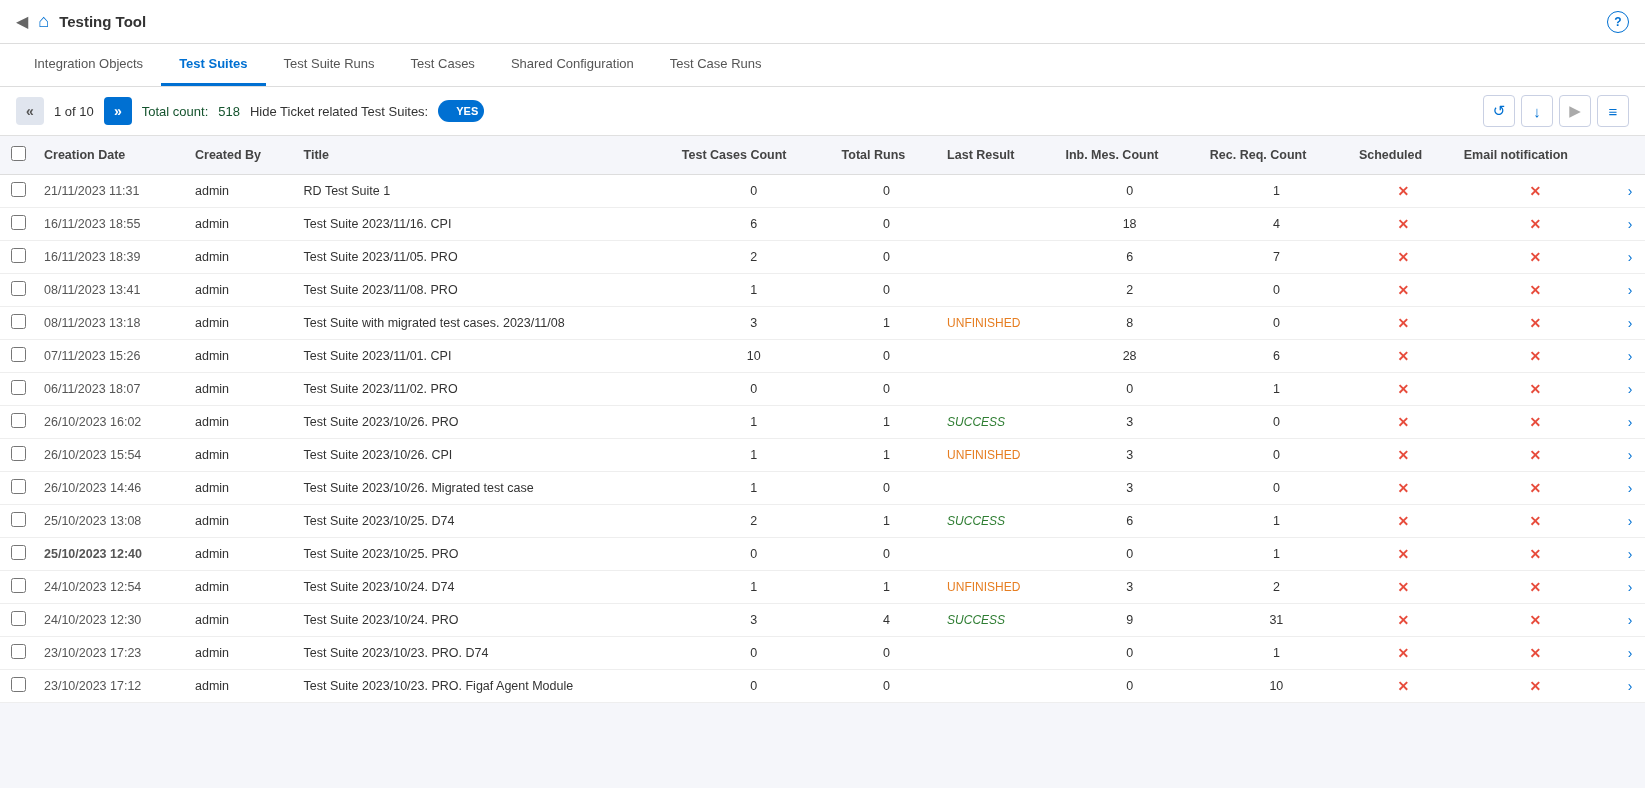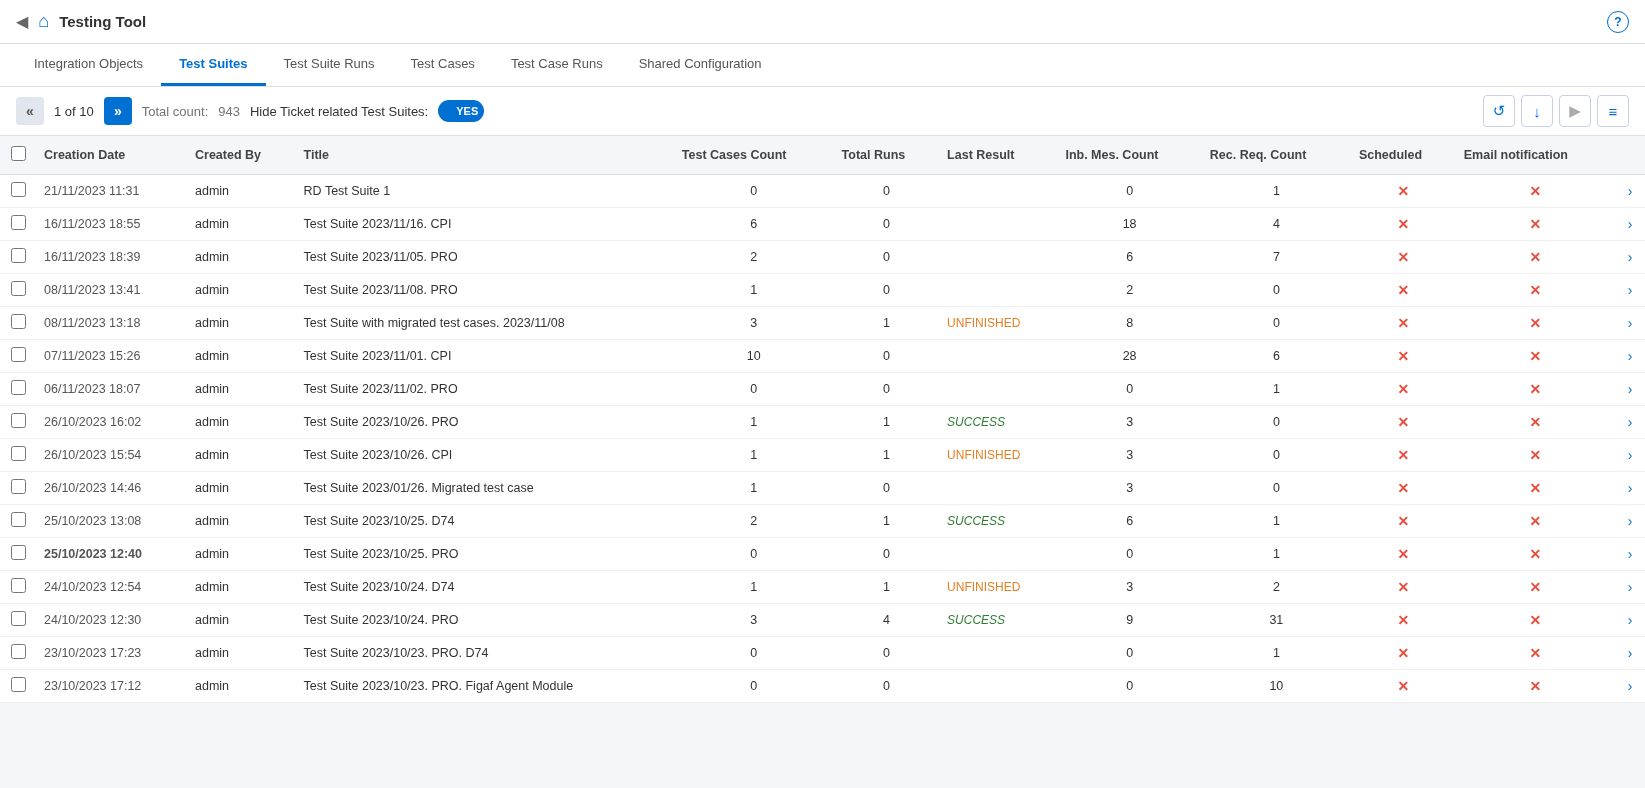--- a/index.html
+++ b/index.html
@@ -31,21 +31,21 @@
     .toolbar-right { display: flex; align-items: center; gap: 6px; }
 
     .btn-nav {
       background: #0070d2; color: #fff; border: none; border-radius: 4px;
       width: 28px; height: 28px; cursor: pointer; font-size: 14px; font-weight: bold;
       display: flex; align-items: center; justify-content: center;
     }
     .btn-nav.prev { background: #e0e5ee; color: #555; }
 
     .page-info { font-size: 13px; color: #333; }
-    .total-count { font-size: 13px; color: #737373; font-weight: 500; }
+    .total-count { font-size: 13px; color: #14532d; font-weight: 500; }
 
     .hide-ticket-label { font-size: 13px; color: #333; }
     .toggle-switch {
       display: inline-flex; align-items: center; background: #0070d2;
       border-radius: 12px; padding: 2px 6px; color: #fff; font-size: 11px;
       font-weight: bold; cursor: pointer; width: 46px; height: 22px;
       justify-content: flex-end;
     }
 
     .btn-icon {
@@ -88,33 +88,33 @@
     <span class="app-header-title">Testing Tool</span>
   </div>
   <span class="help-icon" style="border:1px solid #0070d2; border-radius:50%; width:22px; height:22px; display:inline-flex; align-items:center; justify-content:center; font-size:12px; font-weight:bold;">?</span>
 </div>
 
 <div class="nav-tabs">
 <div class="nav-tab">Integration Objects</div>
     <div class="nav-tab active">Test Suites</div>
     <div class="nav-tab">Test Suite Runs</div>
     <div class="nav-tab">Test Cases</div>
+    <div class="nav-tab">Shared Configuration</div>
     <div class="nav-tab">Test Case Runs</div>
-    <div class="nav-tab">Shared Configuration</div>
   </div>
 
 <div class="toolbar">
   <div class="toolbar-left">
     <button class="btn-nav prev">«</button>
     <span class="page-info">
       <span>1</span> of <span>10</span>
     </span>
     <button class="btn-nav">»</button>
     <span class="total-count">Total count:</span>
-    <span class="total-count">943</span>
+    <span class="total-count">518</span>
     <span class="hide-ticket-label">Hide Ticket related Test Suites:</span>
     <span class="toggle-switch">YES</span>
   </div>
   <div class="toolbar-right">
     <button class="btn-icon">↺</button>
     <button class="btn-icon">↓</button>
     <button class="btn-icon" style="color:#aaa;">▶</button>
     <button class="btn-icon">≡</button>
   </div>
 </div>
@@ -283,21 +283,21 @@
     <td style="text-align:center;"><span class="x-icon">✕</span></td>
     <td style="text-align:center;"><span class="x-icon">✕</span></td>
     <td style="text-align:center;"><span class="chevron-right">›</span></td>
   </tr>
         <tr>
     <td class="checkbox-cell">
       <input type="checkbox" style="">
     </td>
     <td style="white-space:nowrap; color:#555;">26/10/2023 14:46</td>
     <td>admin</td>
-    <td>Test Suite 2023/01/26. Migrated test case</td>
+    <td>Test Suite 2023/10/26. Migrated test case</td>
     <td style="text-align:center;">1</td>
     <td style="text-align:center;">0</td>
     <td class="last-result"></td>
     <td style="text-align:center;">3</td>
     <td style="text-align:center;">0</td>
     <td style="text-align:center;"><span class="x-icon">✕</span></td>
     <td style="text-align:center;"><span class="x-icon">✕</span></td>
     <td style="text-align:center;"><span class="chevron-right">›</span></td>
   </tr>
         <tr>

